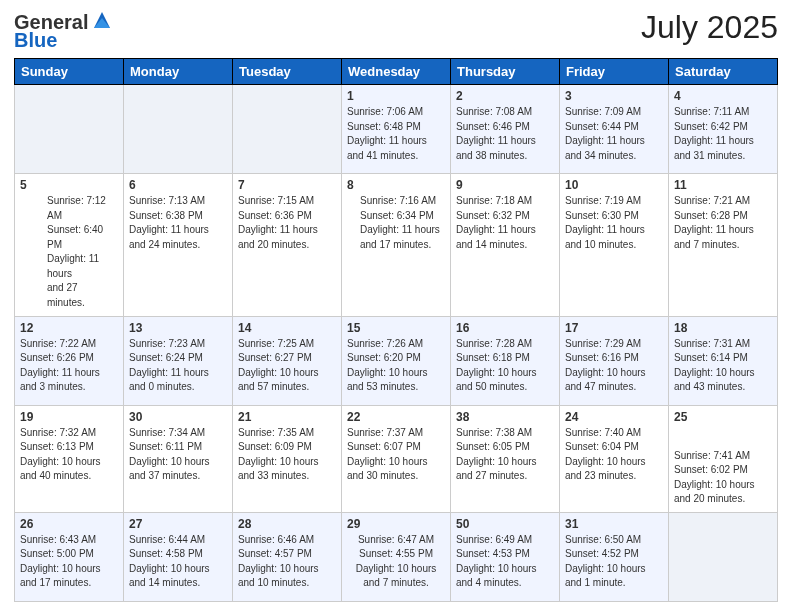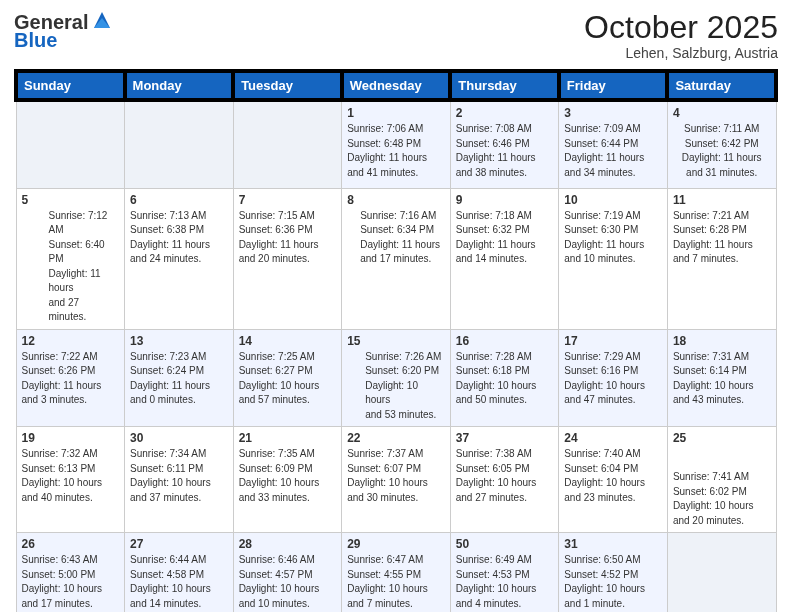--- a/index.html
+++ b/index.html
@@ -61,21 +61,21 @@
       width: 100%;
       table-layout: fixed;
     }
     .calendar th {
       background: #1565c0;
       color: #fff;
       font-size: 13px;
       font-weight: bold;
       text-align: left;
       padding: 5px 6px;
-      border: 4px solid #000000;
+      border: 1px solid #000000;
     }
     .calendar td {
       border: 1px solid #ccc;
       vertical-align: top;
       padding: 4px 5px;
       font-size: 10.5px;
       color: #333;
       height: 88px;
     }
     .calendar td.empty {
@@ -110,22 +110,21 @@
           <span class="logo-text logo-general">General</span>
           <svg class="logo-icon" viewBox="0 0 20 22" xmlns="http://www.w3.org/2000/svg">
             <polygon points="2,18 10,2 18,18" fill="#1565c0"></polygon>
             <polygon points="10,8 18,18 2,18" fill="#42a5f5" opacity="0.7"></polygon>
           </svg>
         </div>
         <span class="logo-text logo-blue" style="display:block;margin-top:-4px;">Blue</span>
       </div>
     </div>
     <div class="title-block">
-      <div class="month-title">October 2025</div>
-      <div class="location">Lehen, Salzburg, Austria</div>
+      <div class="month-title">July 2025</div>
     </div>
   </div>
 
   <table class="calendar">
     <thead>
       <tr>
       <th>Sunday</th>
           <th>Monday</th>
           <th>Tuesday</th>
           <th>Wednesday</th>
@@ -155,21 +154,21 @@
           </td>
           <td>
             <span class="day-num">3</span>
             <div class="day-info" style="white-space: pre-line;">Sunrise: 7:09 AM
 Sunset: 6:44 PM
 Daylight: 11 hours
 and 34 minutes.</div>
           </td>
           <td>
             <span class="day-num">4</span>
-            <div class="day-info" style="white-space: pre-line; text-align: center;">Sunrise: 7:11 AM
+            <div class="day-info" style="white-space: pre-line;">Sunrise: 7:11 AM
 Sunset: 6:42 PM
 Daylight: 11 hours
 and 31 minutes.</div>
           </td>
         </tr>
         <tr>
           <td>
             <span class="day-num">5</span>
             <div class="day-info" style="white-space: pre-line; margin-left: 27px;">Sunrise: 7:12 AM
 Sunset: 6:40 PM
@@ -236,21 +235,21 @@
           </td>
           <td>
             <span class="day-num">14</span>
             <div class="day-info" style="white-space: pre-line;">Sunrise: 7:25 AM
 Sunset: 6:27 PM
 Daylight: 10 hours
 and 57 minutes.</div>
           </td>
           <td>
             <span class="day-num">15</span>
-            <div class="day-info" style="white-space: pre-line; margin-left: 18px;">Sunrise: 7:26 AM
+            <div class="day-info" style="white-space: pre-line;">Sunrise: 7:26 AM
 Sunset: 6:20 PM
 Daylight: 10 hours
 and 53 minutes.</div>
           </td>
           <td>
             <span class="day-num">16</span>
             <div class="day-info" style="white-space: pre-line;">Sunrise: 7:28 AM
 Sunset: 6:18 PM
 Daylight: 10 hours
 and 50 minutes.</div>
@@ -293,21 +292,21 @@
 and 33 minutes.</div>
           </td>
           <td>
             <span class="day-num">22</span>
             <div class="day-info" style="white-space: pre-line;">Sunrise: 7:37 AM
 Sunset: 6:07 PM
 Daylight: 10 hours
 and 30 minutes.</div>
           </td>
           <td>
-            <span class="day-num">37</span>
+            <span class="day-num">38</span>
             <div class="day-info" style="white-space: pre-line;">Sunrise: 7:38 AM
 Sunset: 6:05 PM
 Daylight: 10 hours
 and 27 minutes.</div>
           </td>
           <td>
             <span class="day-num">24</span>
             <div class="day-info" style="white-space: pre-line;">Sunrise: 7:40 AM
 Sunset: 6:04 PM
 Daylight: 10 hours
@@ -338,21 +337,21 @@
           </td>
           <td>
             <span class="day-num">28</span>
             <div class="day-info" style="white-space: pre-line;">Sunrise: 6:46 AM
 Sunset: 4:57 PM
 Daylight: 10 hours
 and 10 minutes.</div>
           </td>
           <td>
             <span class="day-num">29</span>
-            <div class="day-info" style="white-space: pre-line;">Sunrise: 6:47 AM
+            <div class="day-info" style="white-space: pre-line; text-align: center;">Sunrise: 6:47 AM
 Sunset: 4:55 PM
 Daylight: 10 hours
 and 7 minutes.</div>
           </td>
           <td>
             <span class="day-num">50</span>
             <div class="day-info" style="white-space: pre-line;">Sunrise: 6:49 AM
 Sunset: 4:53 PM
 Daylight: 10 hours
 and 4 minutes.</div>

